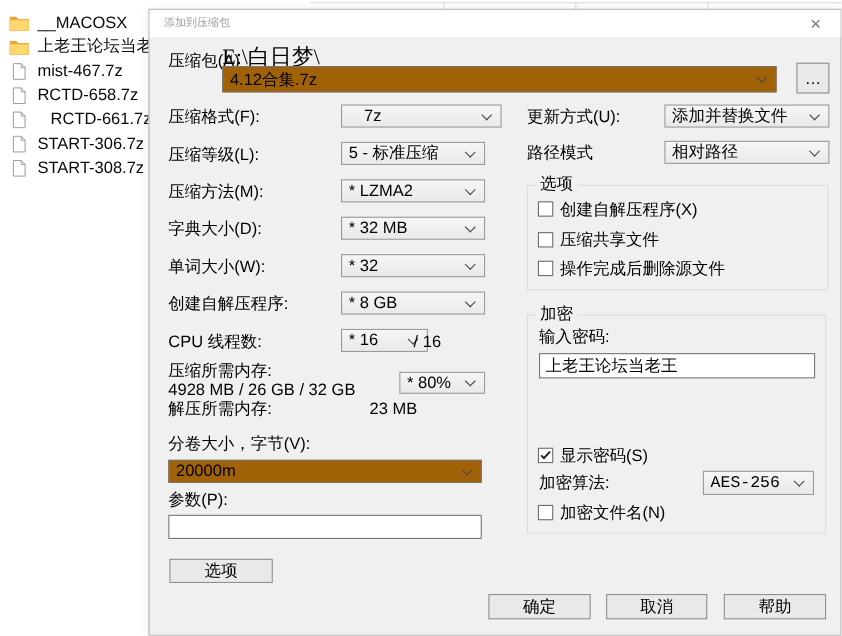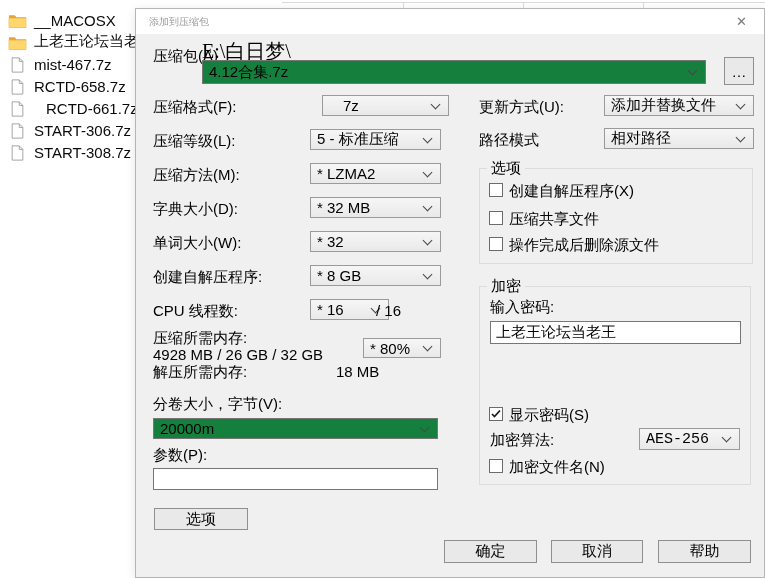--- a/index.html
+++ b/index.html
@@ -38,21 +38,21 @@
   }
 
   .lbl { position:absolute; font-size:15px; color:#000; white-space:nowrap; line-height:17px; }
   .small-path { position:absolute; font-size:20px; color:#000000; white-space:nowrap;font-family:Liberation Serif, serif; }
 
   .combo {
     position:absolute; background:linear-gradient(#f6f6f6,#e9e9e9);
     border:1px solid #9a9a9a; display:flex; align-items:center;
     padding:0 22px 0 6px; font-size:15px; white-space:nowrap;
   }
-  .combo.white { background:#15803d; border-color:#767676; }
+  .combo.white { background:#a16207; border-color:#767676; }
   .chev {
     position:absolute; right:9px; top:50%;
     width:7px; height:7px; margin-top:-5px;
     border-right:1.5px solid #474747; border-bottom:1.5px solid #474747;
     transform:rotate(45deg);
   }
 
   .txt-input {
     position:absolute; background:#fff; border:1px solid #767676;
     font-size:15px; padding:0 5px; font-family:inherit; color:#000; outline:none;
@@ -149,21 +149,21 @@
   <div class="small-path" style="left:66px; top:29px;">E:\白日梦\</div>
   <div class="combo white" style="left:66px; top:51px; width:504px; height:24px;">
     <span>4.12合集.7z</span>
     <span class="chev"></span>
   </div>
   <div class="btn" style="left:588px; top:48px; width:30px; height:28px;">
     <span>…</span>
   </div>
 
   <div class="lbl" style="left:17px; top:89px;">压缩格式(F):</div>
-  <div class="combo" style="left:186px; top:86px; width:127px; height:21px;padding-left:20px;">
+  <div class="combo" style="left:174px; top:86px; width:146px; height:21px;padding-left:20px;">
     <span>7z</span>
       <span class="chev"></span>
   </div>
 
   <div class="lbl" style="left:17px; top:123px;">压缩等级(L):</div>
   <div class="combo" style="left:174px; top:120px; width:131px; height:21px;">
     <span>5 - 标准压缩</span>
       <span class="chev"></span>
   </div>
 
@@ -198,21 +198,21 @@
   </div>
   <div class="right-val" style="left:240px; top:293px; width:65px;">/ 16</div>
 
   <div class="lbl" style="left:17px; top:320px;">压缩所需内存:</div>
   <div class="lbl" style="left:17px; top:337px;">4928 MB / 26 GB / 32 GB</div>
   <div class="combo" style="left:227px; top:329px; width:78px; height:20px;">
     <span>* 80%</span>
       <span class="chev"></span>
   </div>
   <div class="lbl" style="left:17px; top:354px;">解压所需内存:</div>
-  <div class="right-val" style="left:200px; top:354px; width:105px;">18 MB</div>
+  <div class="right-val" style="left:200px; top:354px; width:105px;">23 MB</div>
 
   <div class="lbl" style="left:17px; top:386px;">分卷大小，字节(V):</div>
   <div class="combo white" style="left:17px; top:409px; width:285px; height:21px;">
     <span>20000m</span>
       <span class="chev"></span>
   </div>
 
   <div class="lbl" style="left:17px; top:437px;">参数(P):</div>
   <input class="txt-input" style="left: 17px; top: 459px; width: 285px; height: 22px;" value="">
 

